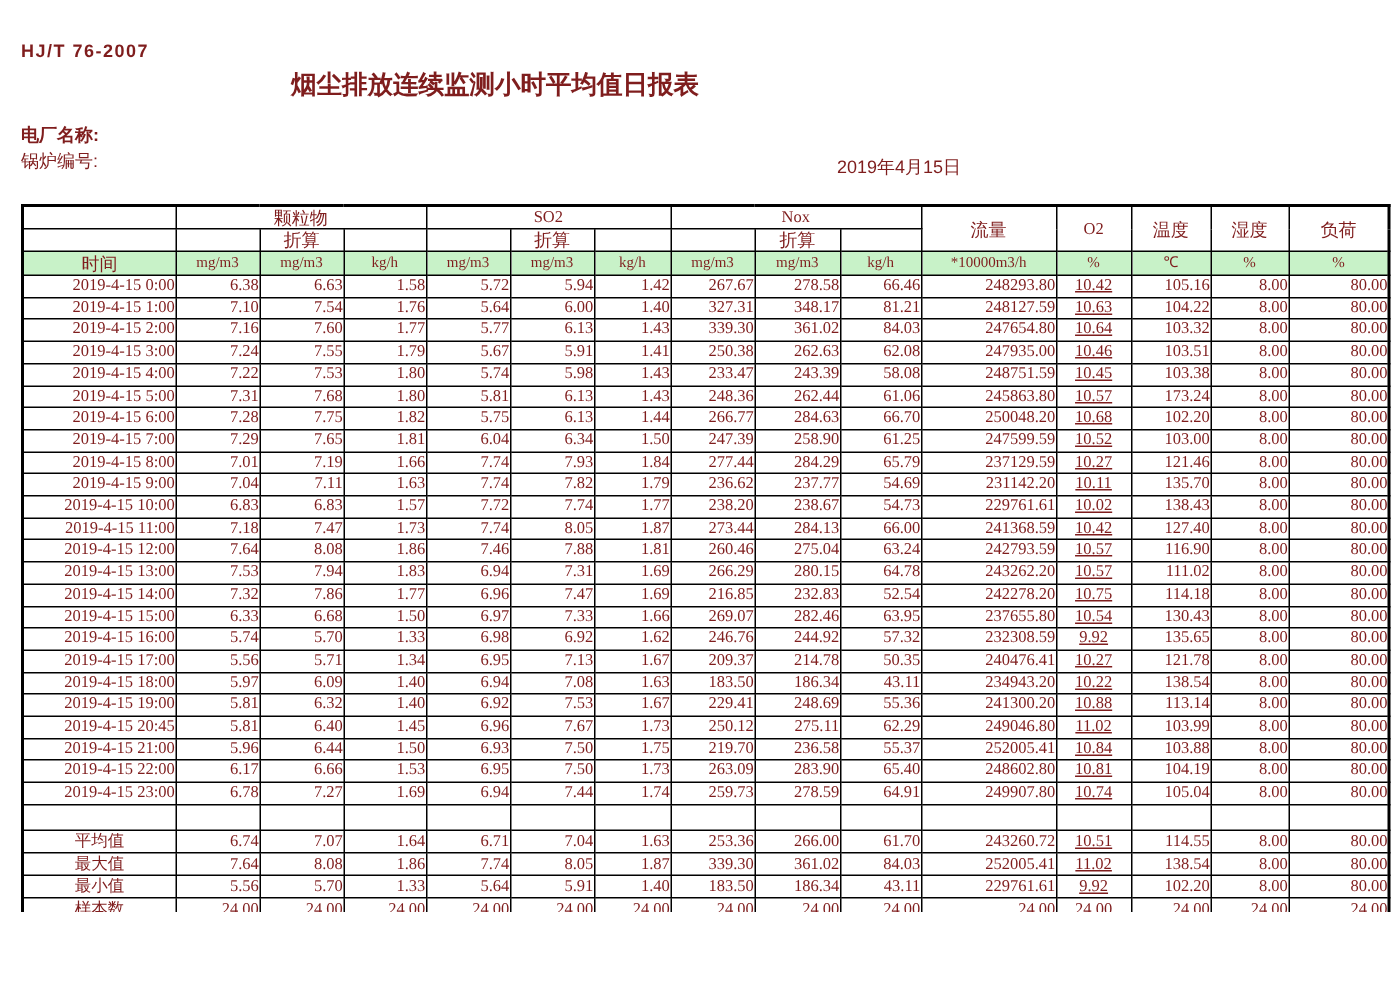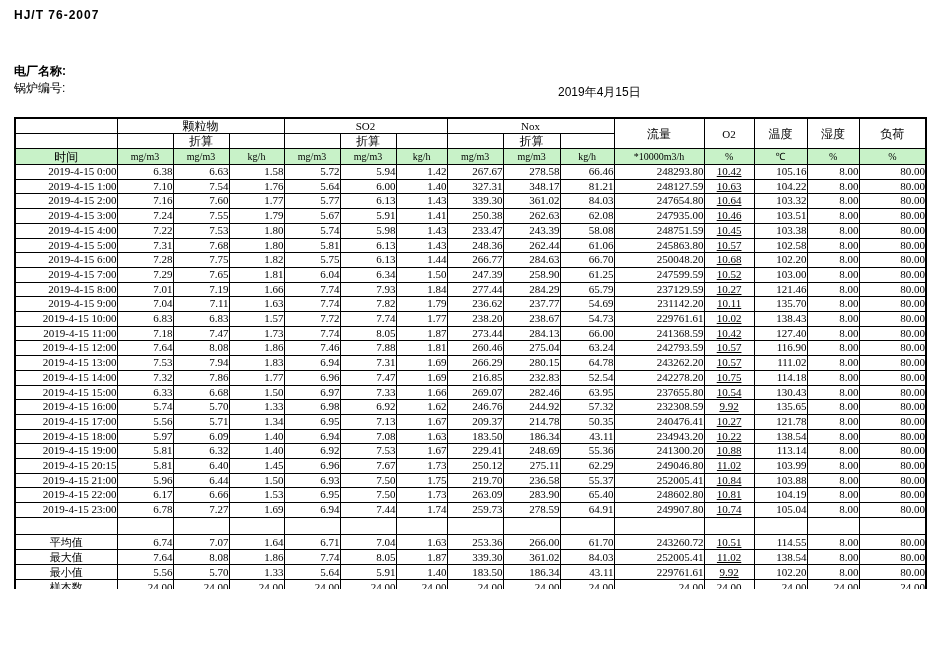--- a/index.html
+++ b/index.html
@@ -1,17 +1,17 @@
 <!DOCTYPE html>
 <html style="--green: #C8F2C8;"><head>
 <meta charset="utf-8">
 <style>
   html,body{margin:0;padding:0;background:#fff;}
-  #page{position:relative;width:932px;height:589px;background:#fff;color:#000000;
-        font-family:"Liberation Sans",sans-serif;overflow:hidden;}
+  #page{position:relative;width:932px;height:589px;background:#fff;color:#7f1d1d;
+        font-family:"Liberation Sans",sans-serif;overflow:hidden;margin-top:19px;}
 
   .std-no{position:absolute;left:14px;top:8px;font-size:12px;font-weight:bold;letter-spacing:1px;}
   .doc-title{position:absolute;left:0;top:26px;width:660px;text-align:center;
              font-size:17px;font-weight:bold;}
   .plant-label{position:absolute;left:14px;top:63px;font-size:12px;font-weight:bold;}
   .boiler-label{position:absolute;left:14px;top:80px;font-size:12px;font-weight:normal;}
   .report-date{position:absolute;left:558px;top:84px;font-size:12px;}
 
   table.report{position:absolute;left:14px;top:117px;width:911px;
                border-collapse:collapse;table-layout:fixed;
@@ -34,20 +34,21 @@
 
   .footer-note{position:absolute;left:14px;top:620px;font-size:13px;font-weight:bold;}
   .footer-report-unit{position:absolute;left:14px;top:638px;font-size:13px;font-weight:bold;}
   .footer-unit{position:absolute;left:197px;top:638px;font-size:11px;font-weight:bold;}
 </style>
 </head>
 <body>
 
 <div id="page">
   <div class="std-no">HJ/T  76-2007</div>
+  <div class="doc-title">烟尘排放连续监测小时平均值日报表</div>
   <div class="plant-label">电厂名称:</div>
   <div class="boiler-label">锅炉编号:</div>
   <div class="report-date">2019年4月15日</div>
 
   <table class="report">
     <colgroup>
       <col style="width:102px">
         <col style="width:56px">
         <col style="width:56px">
         <col style="width:55px">
@@ -197,21 +198,21 @@
           <td class="num">7.68</td>
           <td class="num">1.80</td>
           <td class="num">5.81</td>
           <td class="num">6.13</td>
           <td class="num">1.43</td>
           <td class="num">248.36</td>
           <td class="num">262.44</td>
           <td class="num">61.06</td>
           <td class="num">245863.80</td>
           <td class="num o2">10.57</td>
-          <td class="num">102.58</td>
+          <td class="num">173.24</td>
           <td class="num">8.00</td>
           <td class="num">80.00</td>
         </tr>
         <tr class="data-row">
           <td class="time-cell">2019-4-15 6:00</td>
           <td class="num">7.28</td>
           <td class="num">7.75</td>
           <td class="num">1.82</td>
           <td class="num">5.75</td>
           <td class="num">6.13</td>
@@ -440,21 +441,21 @@
           <td class="num">229.41</td>
           <td class="num">248.69</td>
           <td class="num">55.36</td>
           <td class="num">241300.20</td>
           <td class="num o2">10.88</td>
           <td class="num">113.14</td>
           <td class="num">8.00</td>
           <td class="num">80.00</td>
         </tr>
         <tr class="data-row">
-          <td class="time-cell">2019-4-15 20:15</td>
+          <td class="time-cell">2019-4-15 20:45</td>
           <td class="num">5.81</td>
           <td class="num">6.40</td>
           <td class="num">1.45</td>
           <td class="num">6.96</td>
           <td class="num">7.67</td>
           <td class="num">1.73</td>
           <td class="num">250.12</td>
           <td class="num">275.11</td>
           <td class="num">62.29</td>
           <td class="num">249046.80</td>

